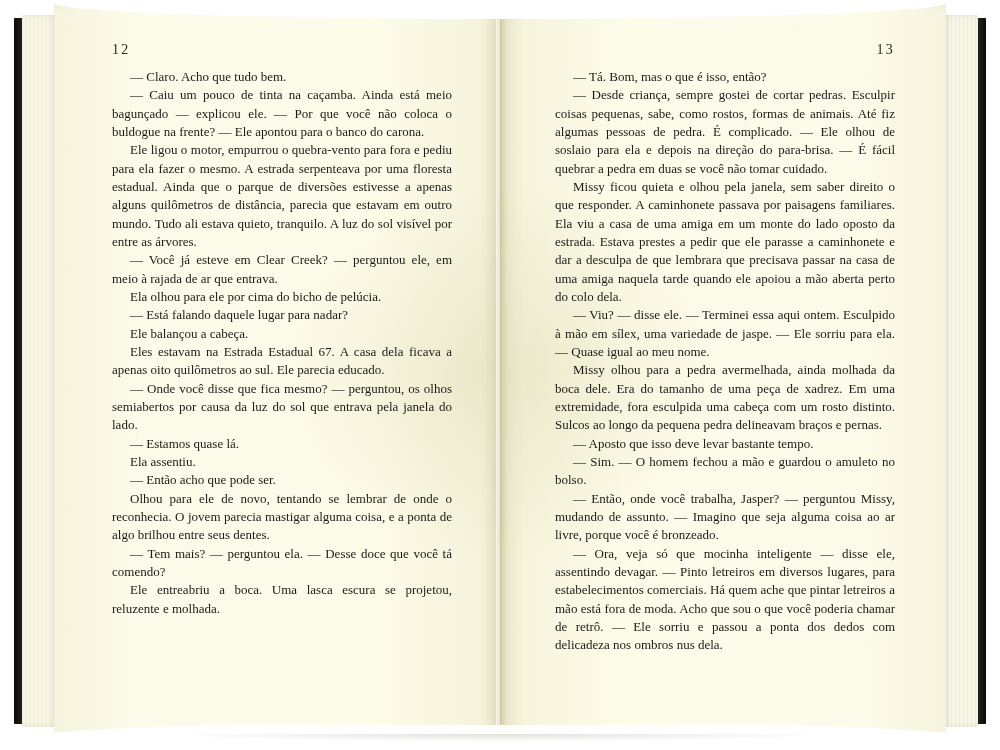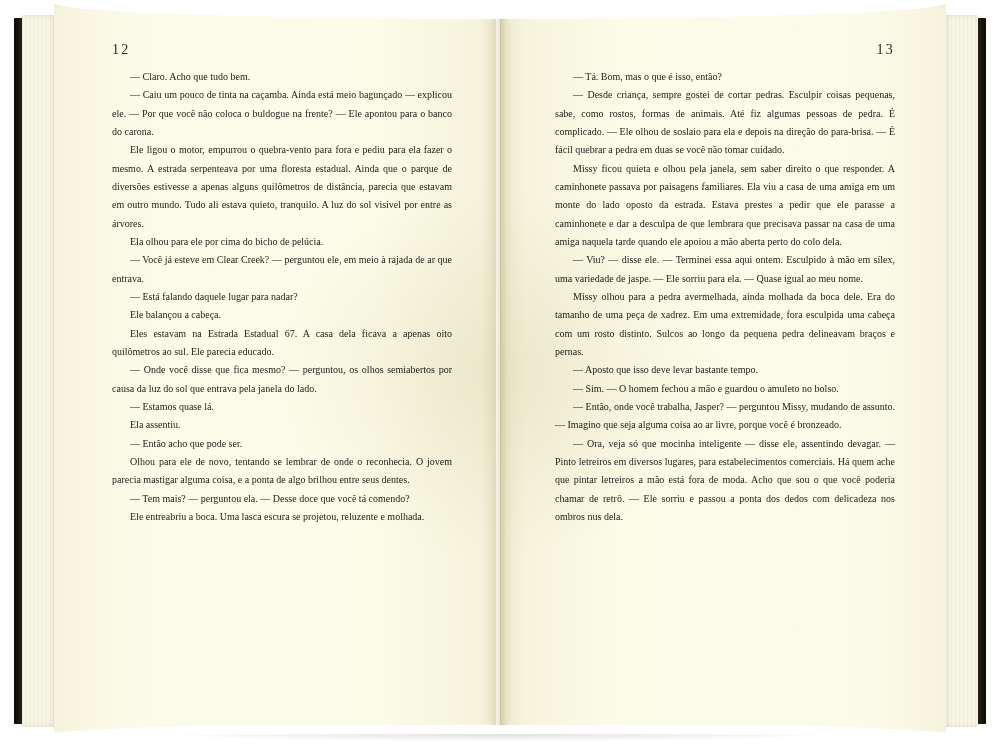--- a/index.html
+++ b/index.html
@@ -151,21 +151,21 @@
     color: #2a2620;
     font-family: "Liberation Serif", "DejaVu Serif", serif;
   }
   .folio.left  { left: 98px; }
   .folio.right { left: 541px; width: 340px; text-align: right; }
 
   .body-text {
     position: absolute;
     top: 64px;
     width: 340px;
-    font-size: 10px;
+    font-size: 13px;
     line-height: 18.33px;
     text-align: justify;
     text-justify: inter-word;
     color: #1d1a16;
     -webkit-font-smoothing: antialiased;
   }
   .body-text p {
     margin: 0;
     text-indent: 18px;
   }
@@ -220,22 +220,22 @@
     <div class="gutter-line"></div>
 
     <div class="page-top-curve"></div>
     <div class="page-bottom-curve"></div>
 
     <div class="folio left">12</div>
     <div class="body-text" style="left:98px;">
         <p>— Claro. Acho que tudo bem.</p>
         <p>— Caiu um pouco de tinta na caçamba. Ainda está meio bagunçado — explicou ele. — Por que você não coloca o buldogue na frente? — Ele apontou para o banco do carona.</p>
         <p>Ele ligou o motor, empurrou o quebra-vento para fora e pediu para ela fazer o mesmo. A estrada serpenteava por uma floresta estadual. Ainda que o parque de diversões estivesse a apenas alguns quilômetros de distância, parecia que estavam em outro mundo. Tudo ali estava quieto, tranquilo. A luz do sol visível por entre as árvores.</p>
+        <p>— Você já esteve em Clear Creek? — perguntou ele, em meio à rajada de ar que entrava.</p>
         <p>Ela olhou para ele por cima do bicho de pelúcia.</p>
-        <p>— Você já esteve em Clear Creek? — perguntou ele, em meio à rajada de ar que entrava.</p>
         <p>— Está falando daquele lugar para nadar?</p>
         <p>Ele balançou a cabeça.</p>
         <p>Eles estavam na Estrada Estadual 67. A casa dela ficava a apenas oito quilômetros ao sul. Ele parecia educado.</p>
         <p>— Onde você disse que fica mesmo? — perguntou, os olhos semiabertos por causa da luz do sol que entrava pela janela do lado.</p>
         <p>— Estamos quase lá.</p>
         <p>Ela assentiu.</p>
         <p>— Então acho que pode ser.</p>
         <p>Olhou para ele de novo, tentando se lembrar de onde o reconhecia. O jovem parecia mastigar alguma coisa, e a ponta de algo brilhou entre seus dentes.</p>
         <p>— Tem mais? — perguntou ela. — Desse doce que você tá comendo?</p>
         <p>Ele entreabriu a boca. Uma lasca escura se projetou, reluzente e molhada.</p>

